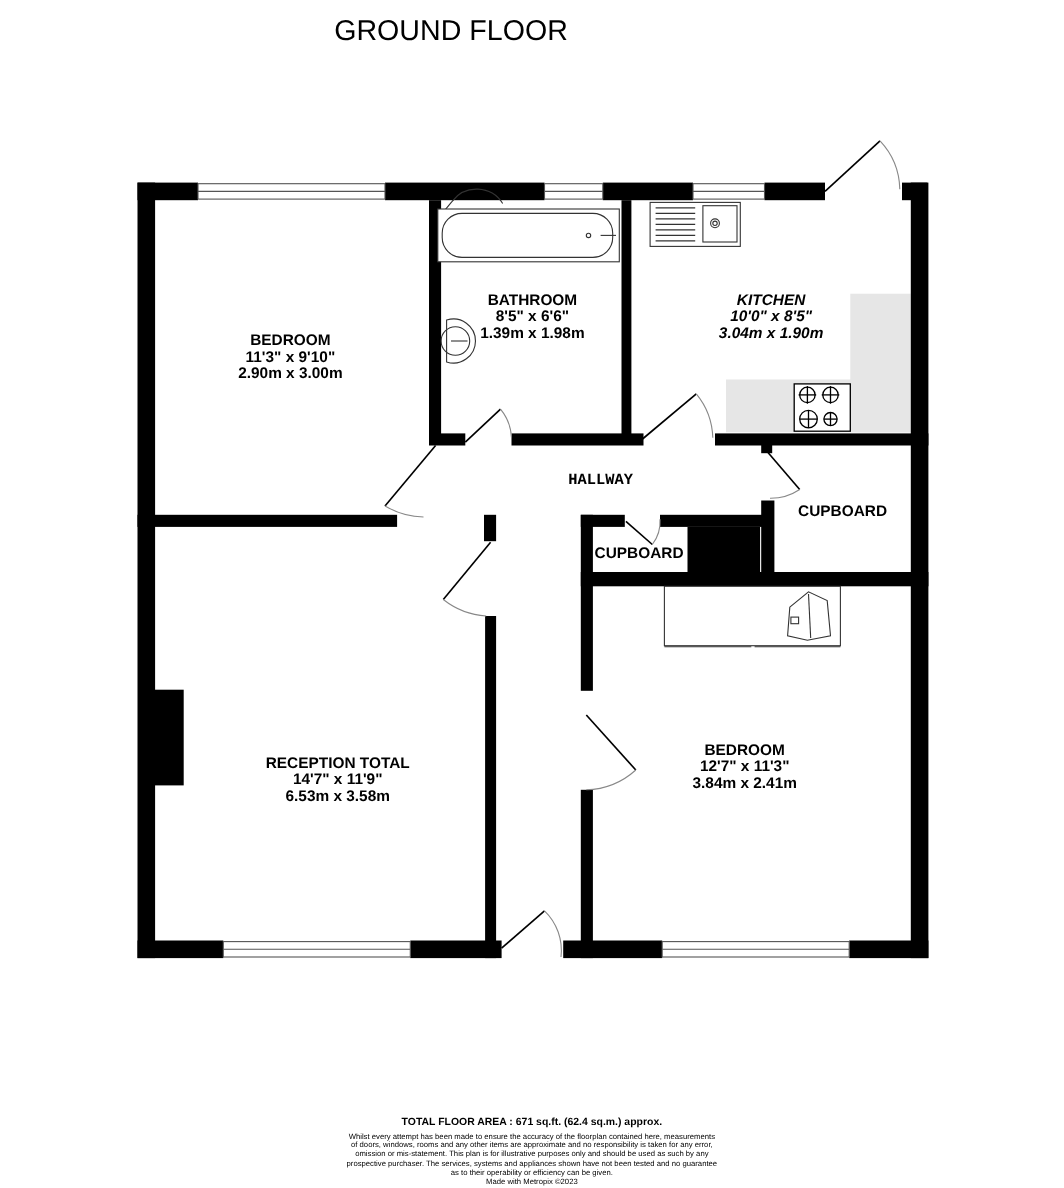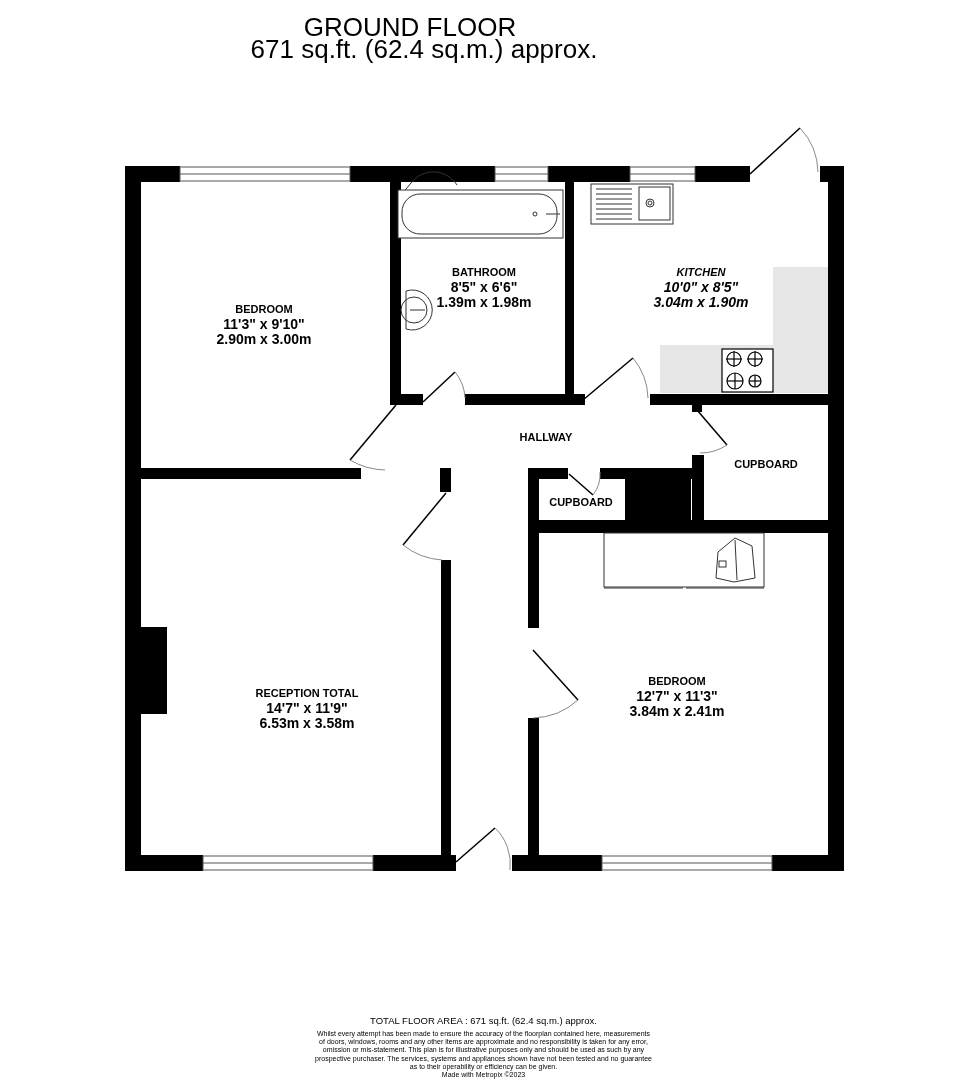--- a/index.html
+++ b/index.html
@@ -1,31 +1,30 @@
 <!DOCTYPE html>
 <html><head>
 <meta charset="utf-8">
 <style>
   html, body { margin: 0; padding: 0; background: #ffffff; }
   body { width: 967px; height: 1080px; position: relative; overflow: hidden; font-family: "Liberation Sans", sans-serif; color: #000; }
   .title { position: absolute; left: 0; width: 820px; top: 16px; text-align: center; font-size: 26px; line-height: 22px; }
   .title .sub { display: block; padding-left: 28px; }
   svg.plan { position: absolute; left: 0; top: 0; }
   .room-label { position: absolute; text-align: center; font-weight: bold; font-size: 14px; line-height: 15px; white-space: nowrap; transform: translateX(-50%); }
-  .room-label .name { font-size: 11px; }
+  .room-label .name { font-size: 14px; }
   .footer { position: absolute; left: 0; width: 967px; text-align: center; }
-  .footer .total { top: 1015px; font-size: 9.5px; position: absolute; width: 100%; }
+  .footer .total { top: 1015px; font-size: 9.5px; position: absolute; width: 100%; font-weight: bold; }
   .footer .disclaimer { position: absolute; top: 1030px; width: 100%; font-size: 7px; line-height: 8.2px; }
 </style>
 </head>
 <body>
 
 <div class="title">
   <span>GROUND FLOOR</span>
-  <span class="sub">671 sq.ft. (62.4 sq.m.) approx.</span>
 </div>
 
 <svg class="plan" width="967" height="1080" viewBox="0 0 967 1080">
 
   <g>
     <rect x="773" y="267" width="55" height="126" fill="#e6e6e6"></rect>
     <rect x="660" y="345" width="170" height="48" fill="#e6e6e6"></rect>
   </g>
 
   <g fill="#000">
@@ -172,21 +171,21 @@
   <div>8'5"  x 6'6"</div>
   <div>1.39m  x 1.98m</div>
 </div>
 
 <div class="room-label" style="left:701px; top:265px;font-style:italic;">
   <div class="name">KITCHEN</div>
   <div>10'0"  x 8'5"</div>
   <div>3.04m  x 1.90m</div>
 </div>
 
-<div class="room-label" style="left:546px; top:430px;">
+<div class="room-label" style="left:546px; top:430px;font-family:Liberation Mono, monospace;">
   <div class="name">HALLWAY</div>
 </div>
 
 <div class="room-label" style="left:766px; top:457px;">
   <div class="name">CUPBOARD</div>
 </div>
 
 <div class="room-label" style="left:581px; top:495px;">
   <div class="name">CUPBOARD</div>
 </div>

